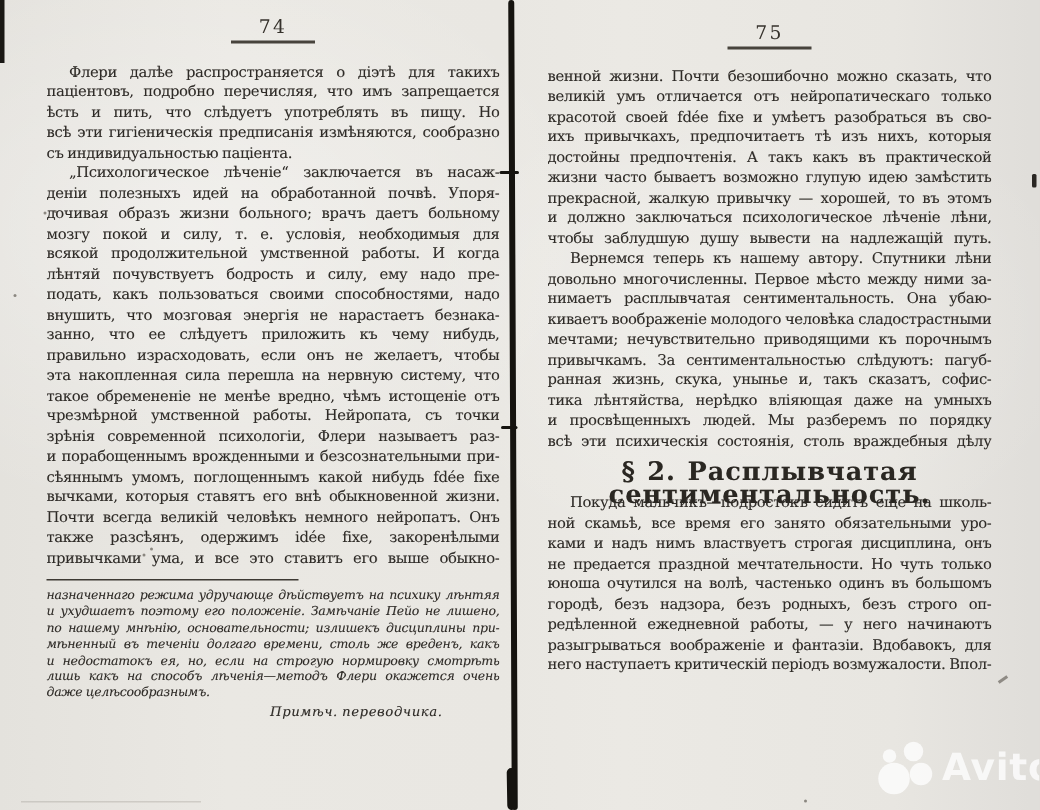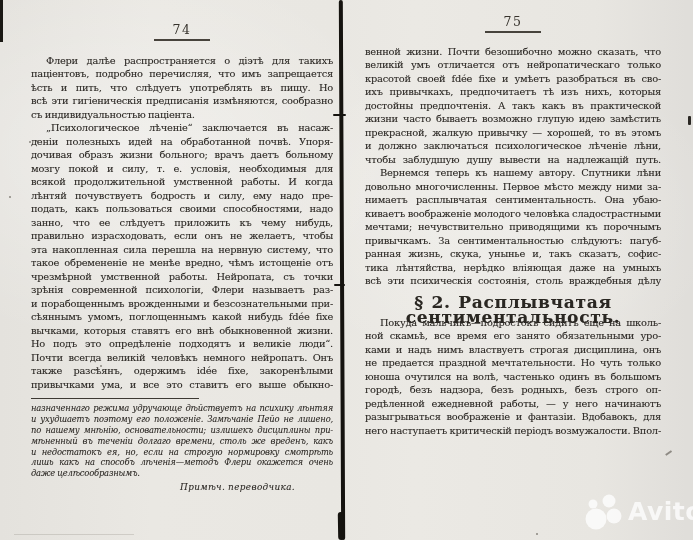--- a/index.html
+++ b/index.html
@@ -25,21 +25,21 @@
   .sp3 { left:9px;  top:196px; width:2px; height:2px; }
   .sp4 { left:100px; top:365px; width:2px; height:2px; }
   .sp5 { left:95px;  top:369px; width:2px; height:2px; }
   .sp6 { left:536px; top:533px; width:2px; height:2px; }
   .edge-tick { position:absolute; left:688px; top:116px; width:3px; height:9px; background:#2a2723; border-radius:1px; }
   .margin-dash { position:absolute; left:665px; top:452px; width:7px; height:1.5px; background:rgba(60,54,46,0.5); transform:rotate(-35deg); }
   .bottom-streak { position:absolute; left:14px; top:534px; width:120px; height:1px; background:rgba(90,84,74,0.18); }
 
   
   .page { position:absolute; }
-  .page-l { left:31px;  top:22px; width:302px; }
+  .page-l { left:31px;  top:10px; width:302px; }
   .page-r { left:365px; top:14px; width:296px; }
   .phead { text-align:center; }
   .pnum { font-size:12.5px; letter-spacing:1.5px; color:#36322c; height:15px; line-height:15px; }
   .prule { width:56px; height:1.5px; background:#47433c; margin:2px auto 0; }
   .pbody { margin-top:12px; font-size:9.8px; letter-spacing:-0.2px; word-spacing:-0.4px;
            text-shadow:0.2px 0.2px 0 rgba(43,38,32,0.3); }
   .page-l .pbody { margin-top:13px; }
   .tline { height:13.5px; line-height:13.5px; text-align:justify; text-align-last:justify; overflow:hidden; }
   .tline.ind { padding-left:15px; }
   .tline.noj { text-align-last:left; }
@@ -81,30 +81,30 @@
           <div class="tline noj">съ индивидуальностью паціента.</div>
         </div>
       <div class="para">
           <div class="tline ind">„Психологическое лѣченіе“ заключается въ насаж-</div>
           <div class="tline">деніи полезныхъ идей на обработанной почвѣ. Упоря-</div>
           <div class="tline">дочивая образъ жизни больного; врачъ даетъ больному</div>
           <div class="tline">мозгу покой и силу, т. е. условія, необходимыя для</div>
           <div class="tline">всякой продолжительной умственной работы. И когда</div>
           <div class="tline">лѣнтяй почувствуетъ бодрость и силу, ему надо пре-</div>
           <div class="tline">подать, какъ пользоваться своими способностями, надо</div>
+          <div class="tline">внушить, что мозговая энергія не нарастаетъ безнака-</div>
           <div class="tline">занно, что ее слѣдуетъ приложить къ чему нибудь,</div>
           <div class="tline">правильно израсходовать, если онъ не желаетъ, чтобы</div>
           <div class="tline">эта накопленная сила перешла на нервную систему, что</div>
           <div class="tline">такое обремененіе не менѣе вредно, чѣмъ истощеніе отъ</div>
           <div class="tline">чрезмѣрной умственной работы. Нейропата, съ точки</div>
           <div class="tline">зрѣнія современной психологіи, Флери называетъ раз-</div>
           <div class="tline">и порабощеннымъ врожденными и безсознательными при-</div>
           <div class="tline">сѣяннымъ умомъ, поглощеннымъ какой нибудь fdée fixe</div>
           <div class="tline">вычками, которыя ставятъ его внѣ обыкновенной жизни.</div>
-          <div class="tline">Но подъ это опредѣленіе подходятъ и великіе люди“.</div>
           <div class="tline">Почти всегда великій человѣкъ немного нейропатъ. Онъ</div>
           <div class="tline">также разсѣянъ, одержимъ idée fixe, закоренѣлыми</div>
           <div class="tline">привычками ума, и все это ставитъ его выше обыкно-</div>
         </div>
       <div class="fn-rule"></div>
       <div class="footnote">
         <div class="para">
             <div class="tline">назначеннаго режима удручающе дѣйствуетъ на психику лѣнтяя</div>
             <div class="tline">и ухудшаетъ поэтому его положеніе. Замѣчаніе Пейо не лишено,</div>
             <div class="tline">по нашему мнѣнію, основательности; излишекъ дисциплины при-</div>
@@ -137,20 +137,21 @@
         </div>
       <div class="para">
           <div class="tline ind">Вернемся теперь къ нашему автору. Спутники лѣни</div>
           <div class="tline">довольно многочисленны. Первое мѣсто между ними за-</div>
           <div class="tline">нимаетъ расплывчатая сентиментальность. Она убаю-</div>
           <div class="tline">киваетъ воображеніе молодого человѣка сладострастными</div>
           <div class="tline">мечтами; нечувствительно приводящими къ порочнымъ</div>
           <div class="tline">привычкамъ. За сентиментальностью слѣдуютъ: пагуб-</div>
           <div class="tline">ранная жизнь, скука, унынье и, такъ сказатъ, софис-</div>
           <div class="tline">тика лѣнтяйства, нерѣдко вліяющая даже на умныхъ</div>
+          <div class="tline">и просвѣщенныхъ людей. Мы разберемъ по порядку</div>
           <div class="tline">всѣ эти психическія состоянія, столь враждебныя дѣлу</div>
         </div>
       <div class="heading">§ 2. Расплывчатая сентиментальность.</div>
       <div class="para">
           <div class="tline ind">Покуда мальчикъ—подростокъ сидитъ еще на школь-</div>
           <div class="tline">ной скамьѣ, все время его занято обязательными уро-</div>
           <div class="tline">ками и надъ нимъ властвуетъ строгая дисциплина, онъ</div>
           <div class="tline">не предается праздной мечтательности. Но чуть только</div>
           <div class="tline">юноша очутился на волѣ, частенько одинъ въ большомъ</div>
           <div class="tline">городѣ, безъ надзора, безъ родныхъ, безъ строго оп-</div>

